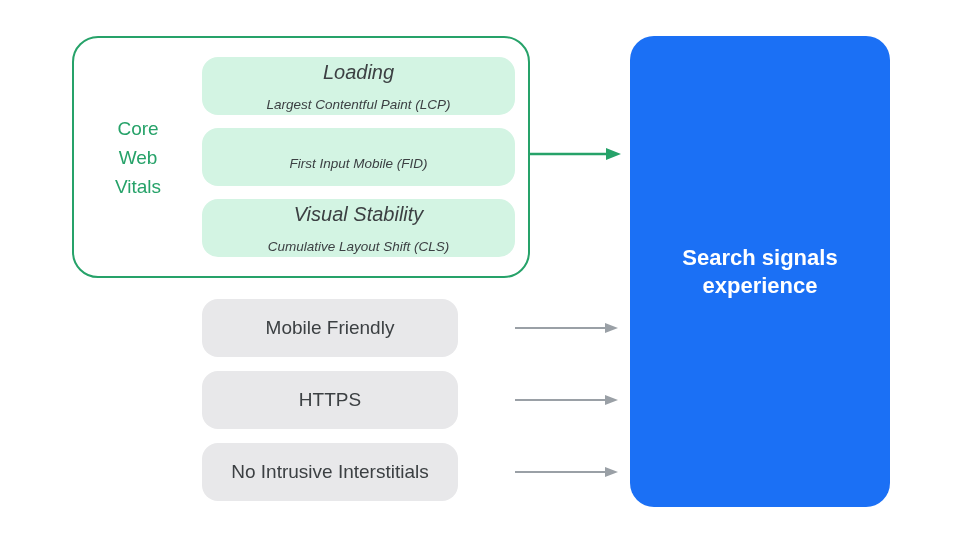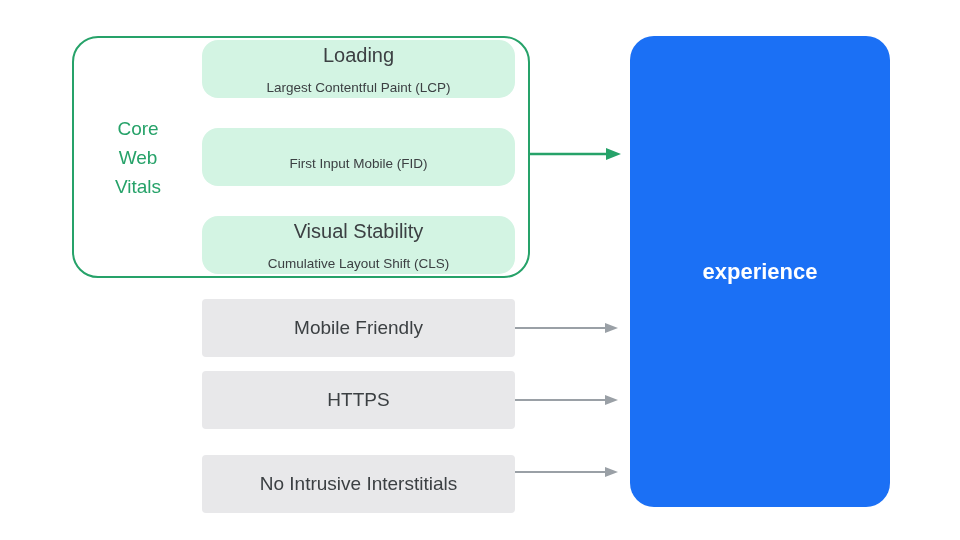--- a/index.html
+++ b/index.html
@@ -20,37 +20,37 @@
   .cwv-box{
     position:absolute;left:72px;top:36px;width:458px;height:242px;
     border:2px solid var(--teal);border-radius:26px;background:#fff;
     display:flex;flex-direction:row;align-items:center;
   }
   .cwv-label{
     width:128px;flex:0 0 128px;display:flex;align-items:flex-start;justify-content:center;
     color:var(--teal);font-size:19px;font-weight:400;line-height:29px;text-align:center;
   }
   .cwv-label span{display:block;width:84px;}
-  .cwv-pills{display:flex;flex-direction:column;gap:30px;width:313px;}
+  .cwv-pills{display:flex;flex-direction:column;gap:13px;width:313px;font-style:italic;}
   .pill{
     width:313px;height:58px;border-radius:16px;background:var(--light-green);
     display:flex;flex-direction:column;align-items:center;justify-content:center;
   }
   .pill-title{font-size:20px;font-weight:500;color:var(--dark-text);line-height:24px;}
   .pill-sub{font-size:13.5px;font-weight:400;color:var(--dark-text);line-height:17px;margin-top:12px;}
 
   
   .gray-pill{
-    position:absolute;left:202px;width:313px;height:58px;border-radius:4px;
+    position:absolute;left:202px;width:256px;height:58px;border-radius:16px;
     background:var(--gray-pill);display:flex;align-items:center;justify-content:center;
     font-size:19px;font-weight:500;color:var(--dark-text);
   }
   .gray-pill.p1{top:299px;}
   .gray-pill.p2{top:371px;align-items:center;}
-  .gray-pill.p3{top:443px;margin-top:12px;}
+  .gray-pill.p3{top:443px;}
 
   
   .arrow{position:absolute;display:block;}
   .arrow-cwv{left:530px;top:145px;}
   .arrow-g1{left:515px;top:319px;}
   .arrow-g2{left:515px;top:391px;}
   .arrow-g3{left:515px;top:463px;}
 
   
   .result-box{
@@ -108,17 +108,18 @@
     <line x1="0" y1="9" x2="91" y2="9" stroke-width="2" stroke="#9AA0A6"></line>
     <polygon points="90,4 103,9 90,14" fill="#9AA0A6"></polygon>
   </svg>
   <svg class="arrow arrow-g3" width="104" height="18" viewBox="0 0 104 18">
     <line x1="0" y1="9" x2="91" y2="9" stroke-width="2" stroke="#9AA0A6"></line>
     <polygon points="90,4 103,9 90,14" fill="#9AA0A6"></polygon>
   </svg>
 
   <div class="result-box">
     <div class="result-text">
+      <div>Search signals</div>
       <div>experience</div>
     </div>
   </div>
 
 </div>
 
 </body></html>

